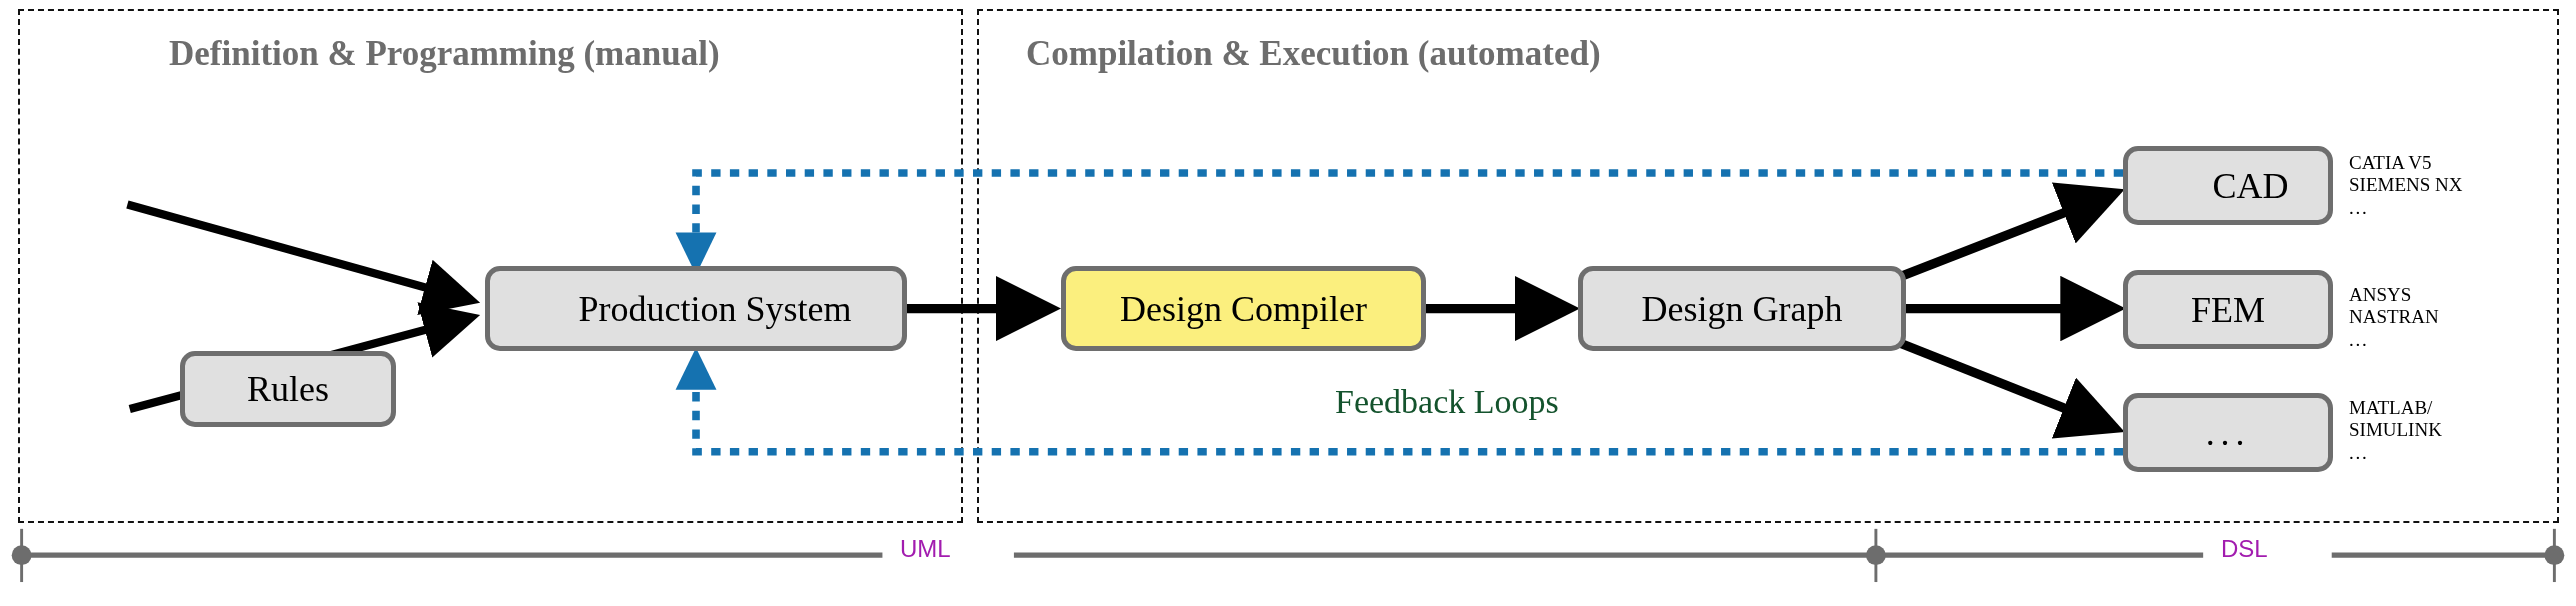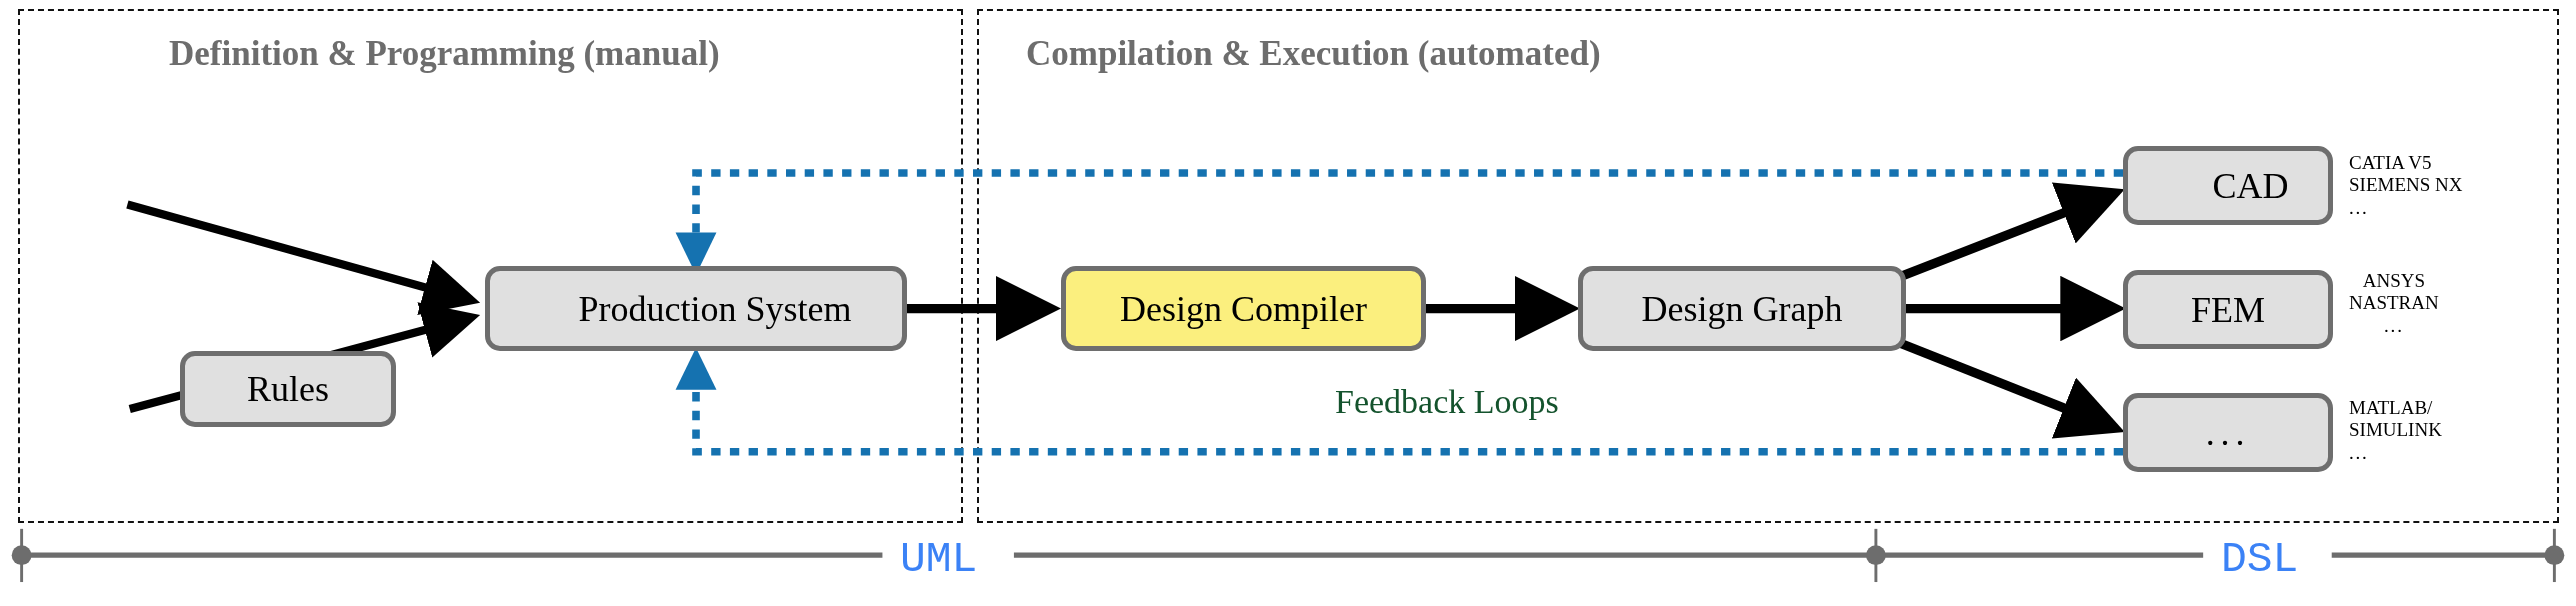--- a/index.html
+++ b/index.html
@@ -64,23 +64,23 @@
     position:absolute;
     color:#14532d;
     font-family:"Liberation Serif", serif;
     font-size:34px;
     white-space:nowrap;
   }
 
   
   .scale-label{
     position:absolute;
-    color:#3b82f6;
-    font-family:Liberation Mono, monospace;
-    font-size:43px;
+    color:#a21caf;
+    font-family:Liberation Sans, sans-serif;
+    font-size:24px;
     white-space:nowrap;
   }
 </style>
 </head>
 <body>
 
 <div id="root">
 
   <div class="phase" style="left:17.5px;top:9.4px;width:945px;height:514px;"></div>
   <div class="phase" style="left:977px;top:9.4px;width:1582px;height:514px;"></div>
@@ -157,21 +157,21 @@
   <div class="node dots" style="left:2123px;top:393px;width:210px;height:79px;">
     <span>...</span>
   </div>
 
   <div class="annot" style="left:2349px;top:152px;">
     <span>CATIA V5</span><br>
     <span>SIEMENS NX</span>
     <span class="ell">...</span>
   </div>
 
-  <div class="annot" style="left:2349px;top:270px;text-align:center;">
+  <div class="annot" style="left:2349px;top:284px;">
     <span>ANSYS</span><br>
     <span>NASTRAN</span>
     <span class="ell">...</span>
   </div>
 
   <div class="annot" style="left:2349px;top:397px;">
     <span>MATLAB/</span><br>
     <span>SIMULINK</span>
     <span class="ell">...</span>
   </div>

